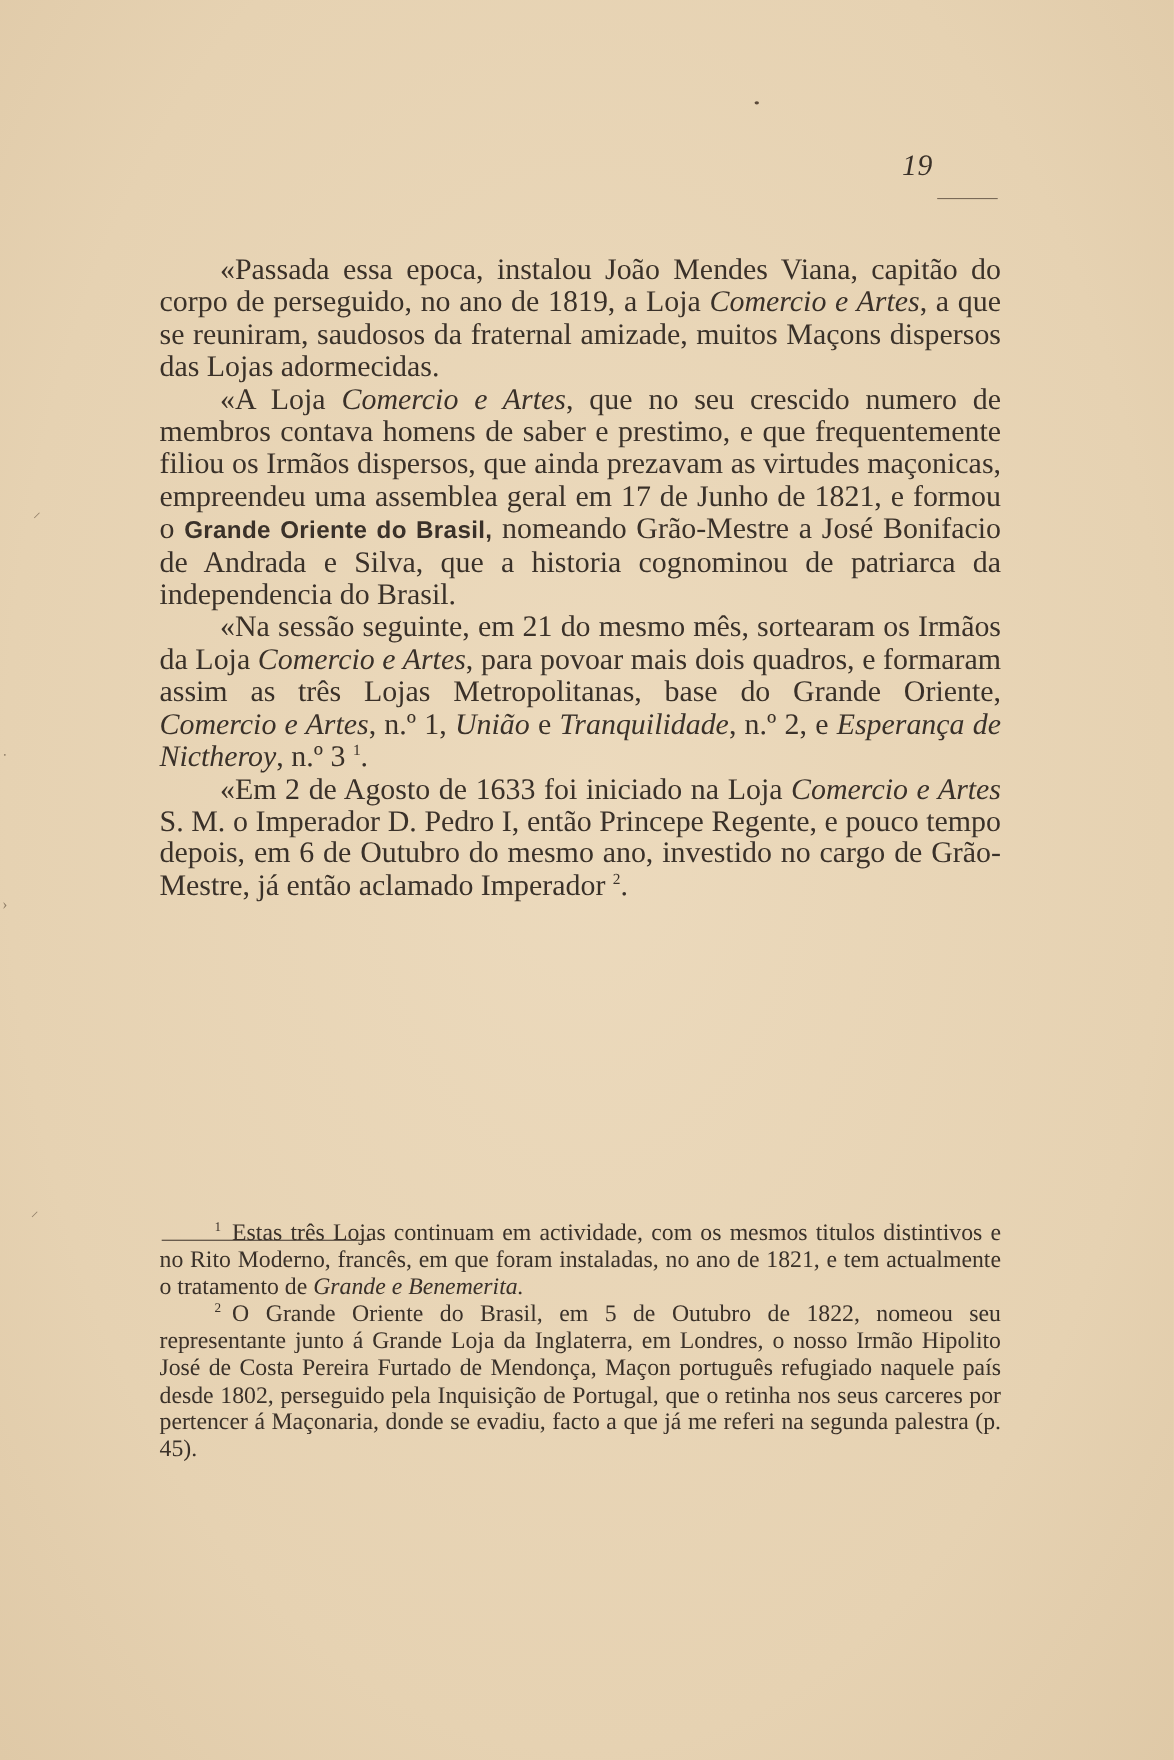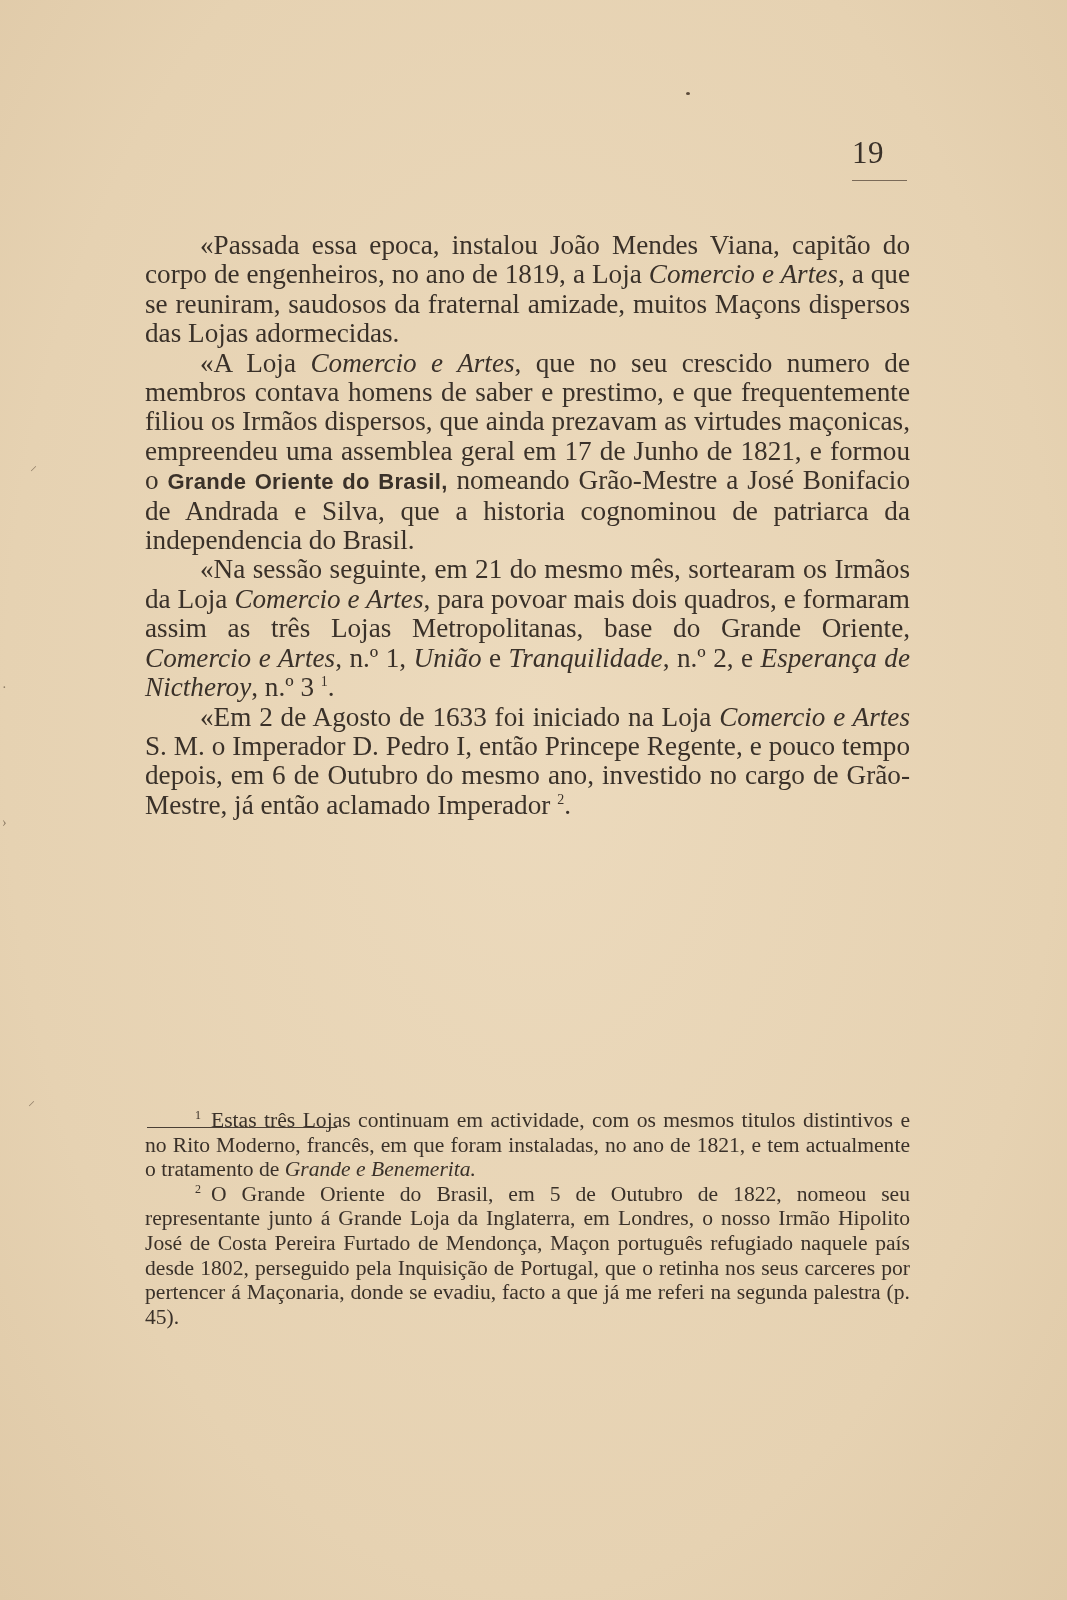--- a/index.html
+++ b/index.html
@@ -5,22 +5,22 @@
   html, body { margin: 0; padding: 0; }
   body {
     width: 1067px; height: 1600px; overflow: hidden;
     background: #e9d6b8;
     background-image: radial-gradient(ellipse at 50% 45%, #ecdabd 0%, #e6d2b2 70%, #dfc9a7 100%);
     position: relative;
     color: #3a3129;
     font-family: "Liberation Serif", "DejaVu Serif", serif;
   }
   .page-number {
-    position: absolute; left: 852px; top: 135px;
-    font-size: 31px; letter-spacing: 0.5px;
+    position: absolute; left: 820px; top: 135px;
+    font-size: 27px; letter-spacing: 0.5px; font-style: italic;
   }
   .page-number-rule {
     position: absolute; left: 852px; top: 180px; width: 55px; height: 1px;
     background: #7a6a58;
   }
   .speck { position: absolute; width: 4px; height: 3px; background: #5b4a3a; border-radius: 50%; }
   .body-text {
     position: absolute; left: 145px; top: 231px; width: 765px;
     font-size: 27.2px; line-height: 29.4px; text-align: justify;
   }
@@ -47,21 +47,21 @@
   <div class="speck" style="left:686px; top:92px;"></div>
   <div class="page-number">19</div>
   <div class="page-number-rule"></div>
 
   <div class="margin-mark" style="left:30px; top:455px;">⸝</div>
   <div class="margin-mark" style="left:2px; top:680px;">·</div>
   <div class="margin-mark" style="left:2px; top:815px;">›</div>
   <div class="margin-mark" style="left:28px; top:1090px;">⸝</div>
 
   <div class="body-text">
-    <p><span>«Passada essa epoca, instalou João Mendes Viana, capitão do corpo de engenheiros, no ano de 1819, a Loja </span><i>Comercio e Artes</i><span>, a que se reuniram, saudosos da fraternal amizade, muitos Maçons dispersos das Lojas adormecidas.</span></p>
+    <p><span>«Passada essa epoca, instalou João Mendes Viana, capitão do corpo de perseguido, no ano de 1819, a Loja </span><i>Comercio e Artes</i><span>, a que se reuniram, saudosos da fraternal amizade, muitos Maçons dispersos das Lojas adormecidas.</span></p>
     <p><span>«A Loja </span><i>Comercio e Artes</i><span>, que no seu crescido numero de membros contava homens de saber e prestimo, e que frequentemente filiou os Irmãos dispersos, que ainda prezavam as virtudes maçonicas, empreendeu uma assemblea geral em 17 de Junho de 1821, e formou o </span><span class="bold-sans">Grande Oriente do Brasil,</span><span> nomeando Grão-Mestre a José Bonifacio de Andrada e Silva, que a historia cognominou de patriarca da independencia do Brasil.</span></p>
     <p><span>«Na sessão seguinte, em 21 do mesmo mês, sortearam os Irmãos da Loja </span><i>Comercio e Artes</i><span>, para povoar mais dois quadros, e formaram assim as três Lojas Metropolitanas, base do Grande Oriente, </span><i>Comercio e Artes</i><span>, n.º 1, </span><i>União</i><span> e </span><i>Tranquilidade</i><span>, n.º 2, e </span><i>Esperança de Nictheroy</i><span>, n.º 3 </span><sup>1</sup><span>.</span></p>
     <p><span>«Em 2 de Agosto de 1633 foi iniciado na Loja </span><i>Comercio e Artes</i><span> S. M. o Imperador D. Pedro I, então Princepe Regente, e pouco tempo depois, em 6 de Outubro do mesmo ano, investido no cargo de Grão-Mestre, já então aclamado Imperador </span><sup>2</sup><span>.</span></p>
   </div>
 
   <div class="footnote-rule"></div>
 
   <div class="footnotes">
     <p><sup>1</sup><span>Estas três Lojas continuam em actividade, com os mesmos titulos distintivos e no Rito Moderno, francês, em que foram instaladas, no ano de 1821, e tem actualmente o tratamento de </span><i>Grande e Benemerita.</i></p>
     <p><sup>2</sup><span>O Grande Oriente do Brasil, em 5 de Outubro de 1822, nomeou seu representante junto á Grande Loja da Inglaterra, em Londres, o nosso Irmão Hipolito José de Costa Pereira Furtado de Mendonça, Maçon português refugiado naquele país desde 1802, perseguido pela Inquisição de Portugal, que o retinha nos seus carceres por pertencer á Maçonaria, donde se evadiu, facto a que já me referi na segunda palestra (p. 45).</span></p>

